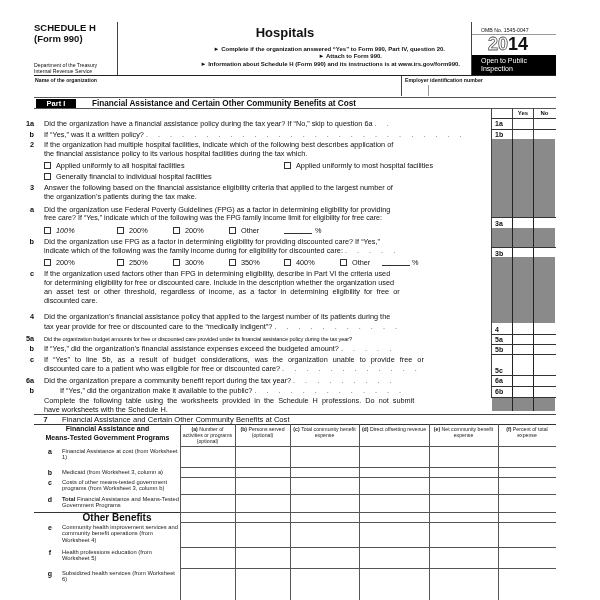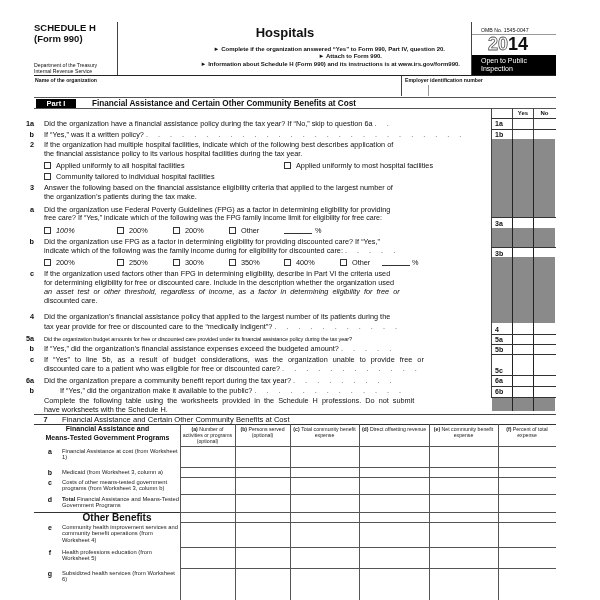--- a/index.html
+++ b/index.html
@@ -115,24 +115,24 @@
 <div class="hline" style="left:491px;top:397px;width:65px;"></div>
 
 <div class="num" style="top:119px;">1a</div>
 <div class="q" style="top:119px;"><span>Did the organization have a financial assistance policy during the tax year? If “No,” skip to question 6a</span> <span class="dots">. .</span></div>
 
 <div class="num" style="top:130px;">b</div>
 <div class="q" style="top:130px;"><span>If “Yes,” was it a written policy?</span> <span class="dots">. . . . . . . . . . . . . . . . . . . . . . . . . . .</span></div>
 
 <div class="num" style="top:140px;">2</div>
 <div class="q" style="top:140px;">If the organization had multiple hospital facilities, indicate which of the following best describes application of</div>
-<div class="q" style="top:149px;">the financial assistance policy to its various hospital facilities during the tax year.</div>
+<div class="q" style="top:149px;">the financial assistance policy to its various hospital facilities during the tax which.</div>
 <div class="q" style="top:161px;width:200px;"><span class="cb"></span><span>Applied uniformly to all hospital facilities</span></div>
 <div class="q" style="top:161px;left:284px;width:200px;"><span class="cb"></span><span>Applied uniformly to most hospital facilities</span></div>
-<div class="q" style="top:172px;width:220px;"><span class="cb"></span><span>Community tailored to individual hospital facilities</span></div>
+<div class="q" style="top:172px;width:220px;"><span class="cb"></span><span>Generally financial to individual hospital facilities</span></div>
 
 <div class="num" style="top:183px;">3</div>
 <div class="q" style="top:183px;">Answer the following based on the financial assistance eligibility criteria that applied to the largest number of</div>
 <div class="q" style="top:192px;">the organization’s patients during the tax make.</div>
 
 <div class="num" style="top:205px;">a</div>
 <div class="q" style="top:205px;">Did the organization use Federal Poverty Guidelines (FPG) as a factor in determining eligibility for providing</div>
 <div class="q" style="top:214px;font-size:7.1px;">free care? If “Yes,” indicate which of the following was the FPG family income limit for eligibility for free care:</div>
 <div class="q" style="top:226px;width:60px;font-style:italic;"><span class="cb"></span><span>100%</span></div>
 <div class="q" style="top:226px;left:117px;width:60px;"><span class="cb"></span><span>200%</span></div>
@@ -149,21 +149,21 @@
 <div class="q" style="top:258px;left:173px;width:55px;"><span class="cb"></span><span>300%</span></div>
 <div class="q" style="top:258px;left:229px;width:55px;"><span class="cb"></span><span>350%</span></div>
 <div class="q" style="top:258px;left:284px;width:55px;"><span class="cb"></span><span>400%</span></div>
 <div class="q" style="top:258px;left:340px;width:55px;"><span class="cb"></span><span>Other</span></div>
 <div class="abs" style="left:382px;top:265px;width:28px;border-bottom:1px solid #333;height:1px;"></div>
 <div class="abs t7" style="left:412px;top:258px;">%</div>
 
 <div class="num" style="top:269px;">c</div>
 <div class="q" style="top:269px;text-align:justify;">If the organization used factors other than FPG in determining eligibility, describe in Part VI the criteria used</div>
 <div class="q" style="top:278px;">for determining eligibility for free or discounted care. Include in the description whether the organization used</div>
-<div class="q" style="top:287px;word-spacing:2px;font-style:italic;">an asset test or other threshold, regardless of income, as a factor in determining eligibility for free or</div>
+<div class="q" style="top:287px;word-spacing:2px;">an asset test or other threshold, regardless of income, as a factor in determining eligibility for free or</div>
 <div class="q" style="top:296px;">discounted care.</div>
 
 <div class="num" style="top:312px;">4</div>
 <div class="q" style="top:312px;">Did the organization’s financial assistance policy that applied to the largest number of its patients during the</div>
 <div class="q" style="top:322px;"><span>tax year provide for free or discounted care to the “medically indigent”?</span> <span class="dots">. . . . . . . . . . .</span></div>
 
 <div class="num" style="top:334px;">5a</div>
 <div class="q" style="top:335px;font-size:5.6px;letter-spacing:-0.1px;">Did the organization budget amounts for free or discounted care provided under its financial assistance policy during the tax year?</div>
 
 <div class="num" style="top:344px;">b</div>

